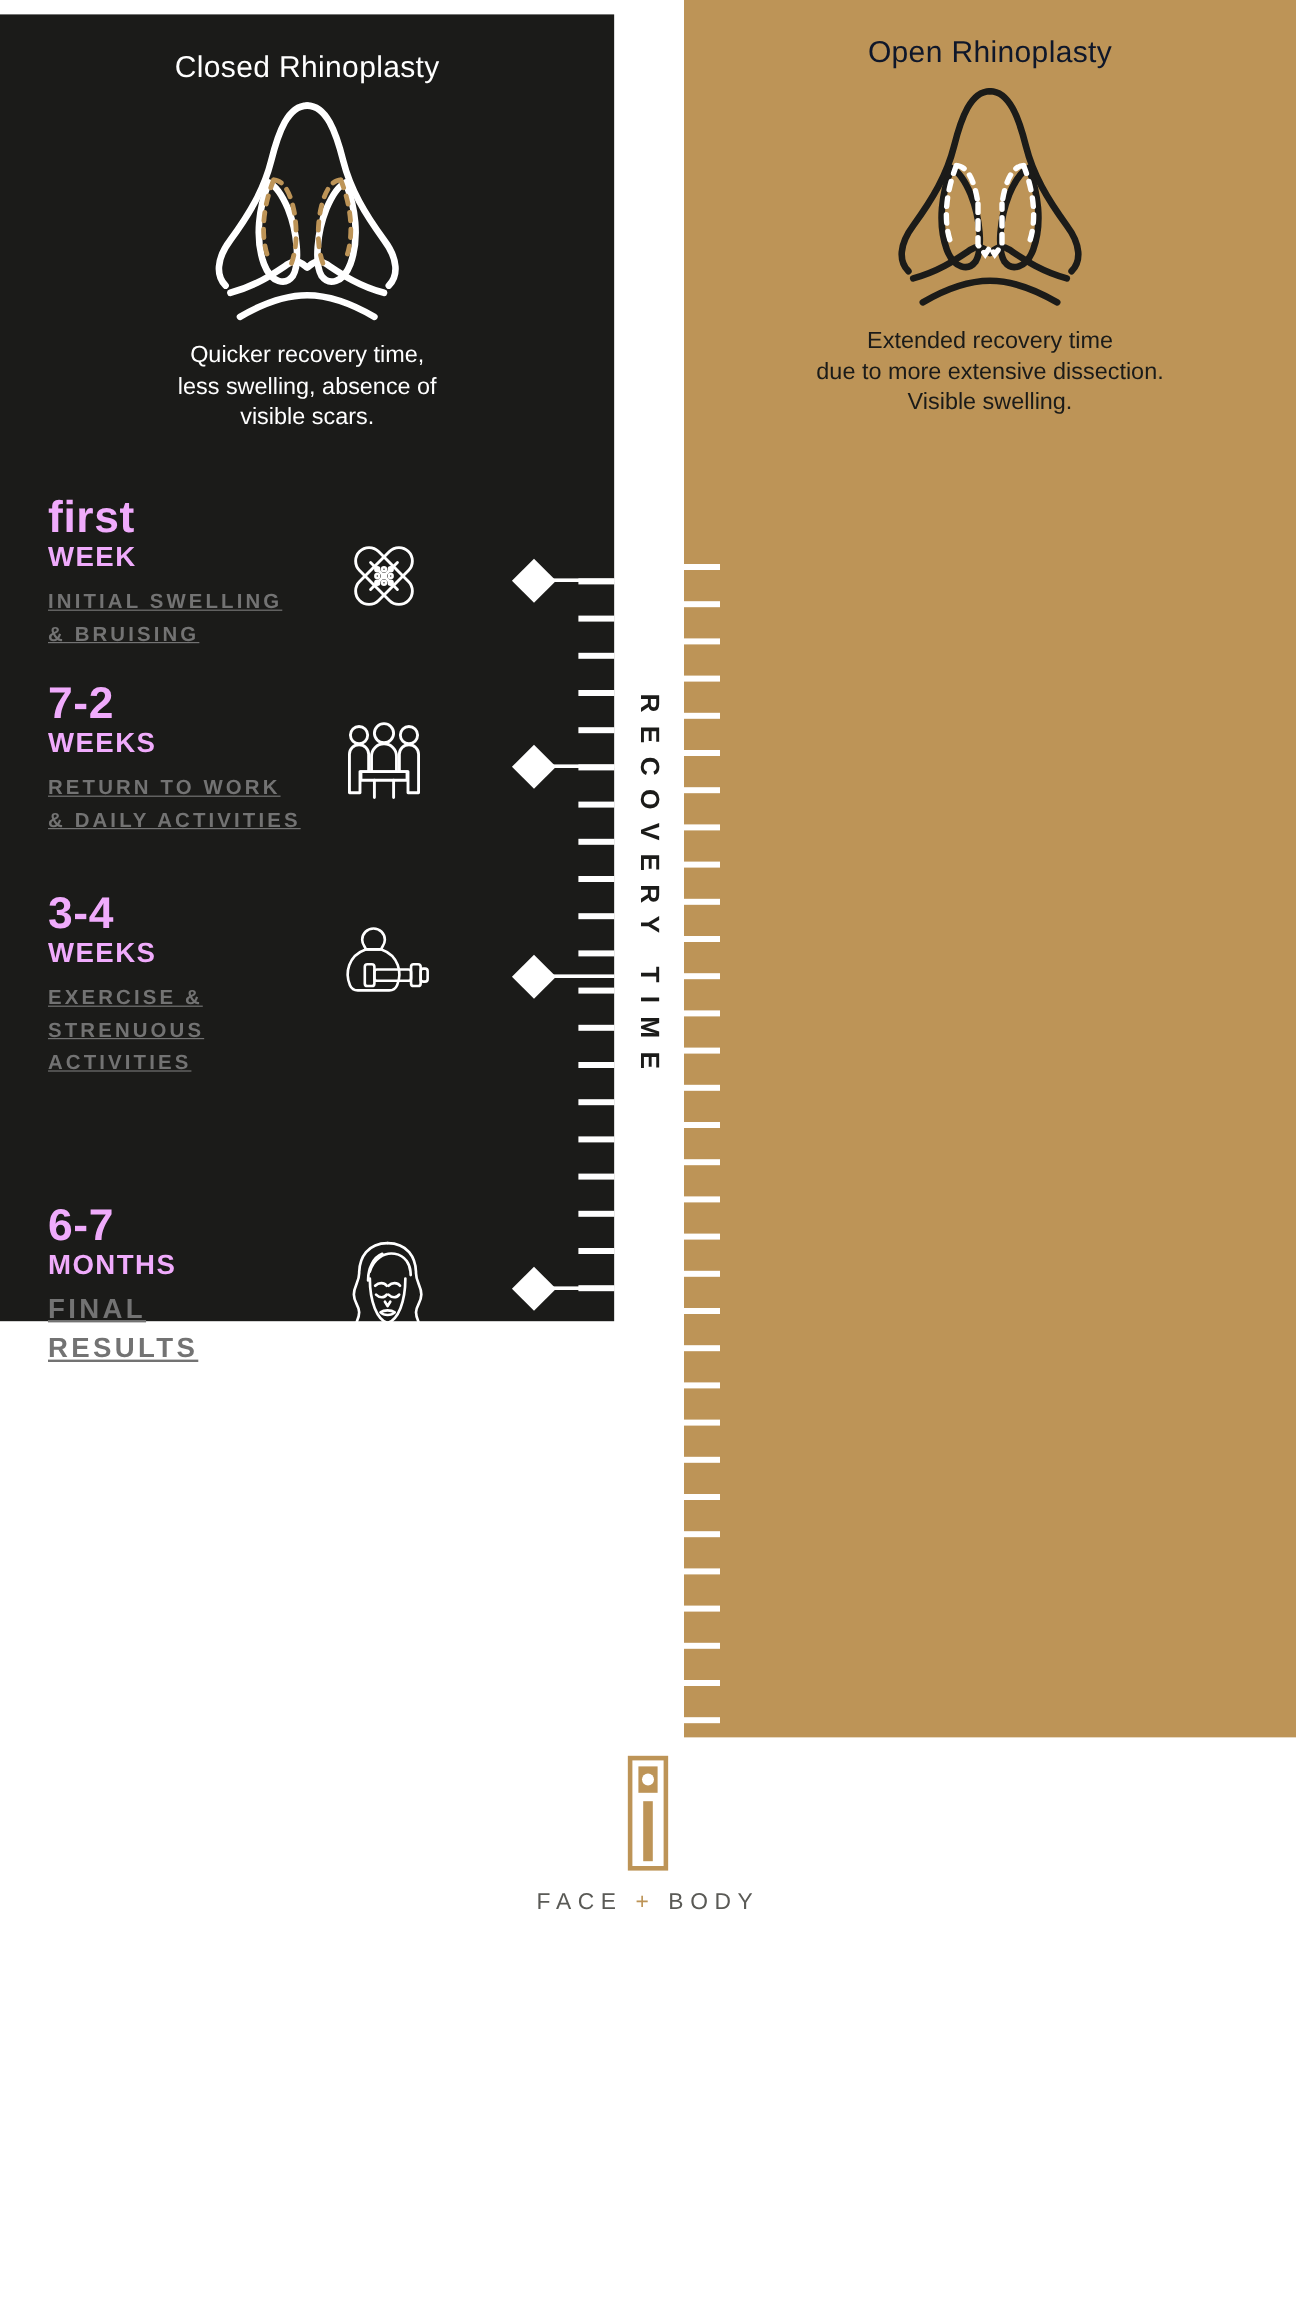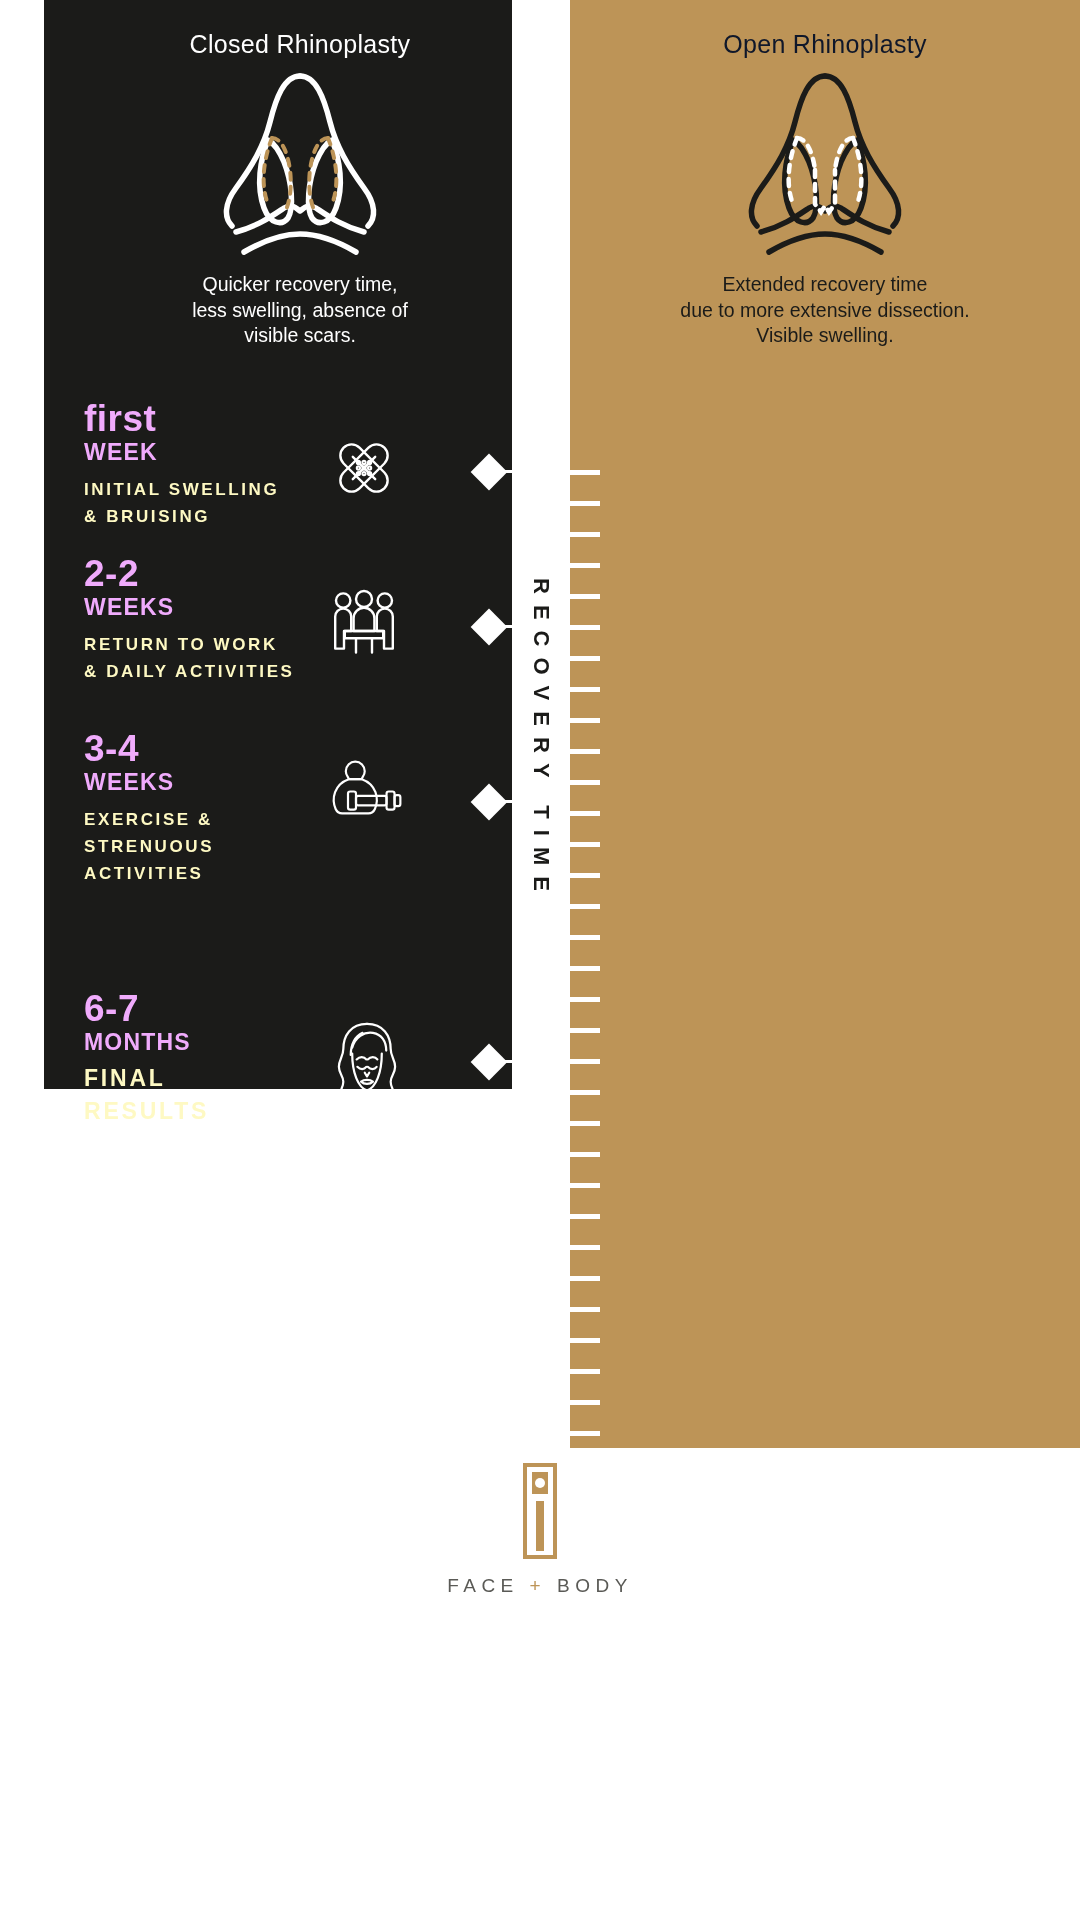--- a/index.html
+++ b/index.html
@@ -7,23 +7,22 @@
   body {
     font-family:"Liberation Sans", sans-serif;
     background:#ffffff;
     position:relative;
     overflow:hidden;
   }
   .stage { position:absolute; inset:0; width:1080px; height:1920px; }
 
   
   .panel-black {
-    position:absolute; left:0; top:0; width:512px; height:1089px;
+    position:absolute; left:0; top:12px; width:512px; height:1089px;
     background:#1b1b19;
-    margin-left:44px;
   }
   .panel-gold {
     position:absolute; left:570px; top:0; width:510px; height:1448px;
     background:#bd9457;
   }
   .center-strip {
     position:absolute; left:512px; top:0; width:58px; height:1448px;
     background:#ffffff;
   }
 
@@ -80,21 +79,21 @@
 
   
   .big {
     font-size:37px; font-weight:700; line-height:1.0; letter-spacing:.5px;
   }
   .unit {
     font-size:23px; font-weight:700; line-height:1.35; letter-spacing:1.2px;
   }
   .desc {
     font-size:17px; font-weight:700; line-height:1.6; letter-spacing:2.6px;
-    color:#fef9c3; margin-top:8px;
+    color:#737373; margin-top:8px;text-decoration:underline;
   }
   .gold-txt  { color:#f0abfc; }
 
   .big.lower { text-transform:none; font-weight:700; }
 
   
   .desc.final {
     font-size:23px; letter-spacing:2.8px; line-height:1.45; margin-top:4px;
   }
 
@@ -205,21 +204,21 @@
                 <circle cx="43" cy="57" r="2"></circle>
                 <circle cx="50" cy="57" r="2"></circle>
                 <circle cx="57" cy="57" r="2"></circle>
               </g>
             </svg></div>
           <div class="connector" style="top:70px;width:62px"></div>
           <div class="diamond" style="right:54px;top:59px"></div>
         </div>
         <div class="row row-l" style="top:555px;height:160px">
           <div class="txt">
-            <div class="big gold-txt">2-2</div>
+            <div class="big gold-txt">7-2</div>
             <div class="unit gold-txt">WEEKS</div>
             <div class="desc">RETURN TO WORK<br>&amp; DAILY ACTIVITIES</div>
           </div>
           <div class="icon" style="top:28px"><svg width="80" height="80" viewBox="0 0 100 100">
               <g fill="none" stroke="#ffffff" stroke-width="3" stroke-linecap="round" stroke-linejoin="round">
                 <circle cx="24" cy="22" r="9"></circle>
                 <path d="M14 42 a10 10 0 0 1 20 0 v18 h-9 v22 h-11 z"></path>
                 <circle cx="50" cy="20" r="10"></circle>
                 <path d="M37 44 a13 13 0 0 1 26 0 v16 h-26 z"></path>
                 <circle cx="76" cy="22" r="9"></circle>

